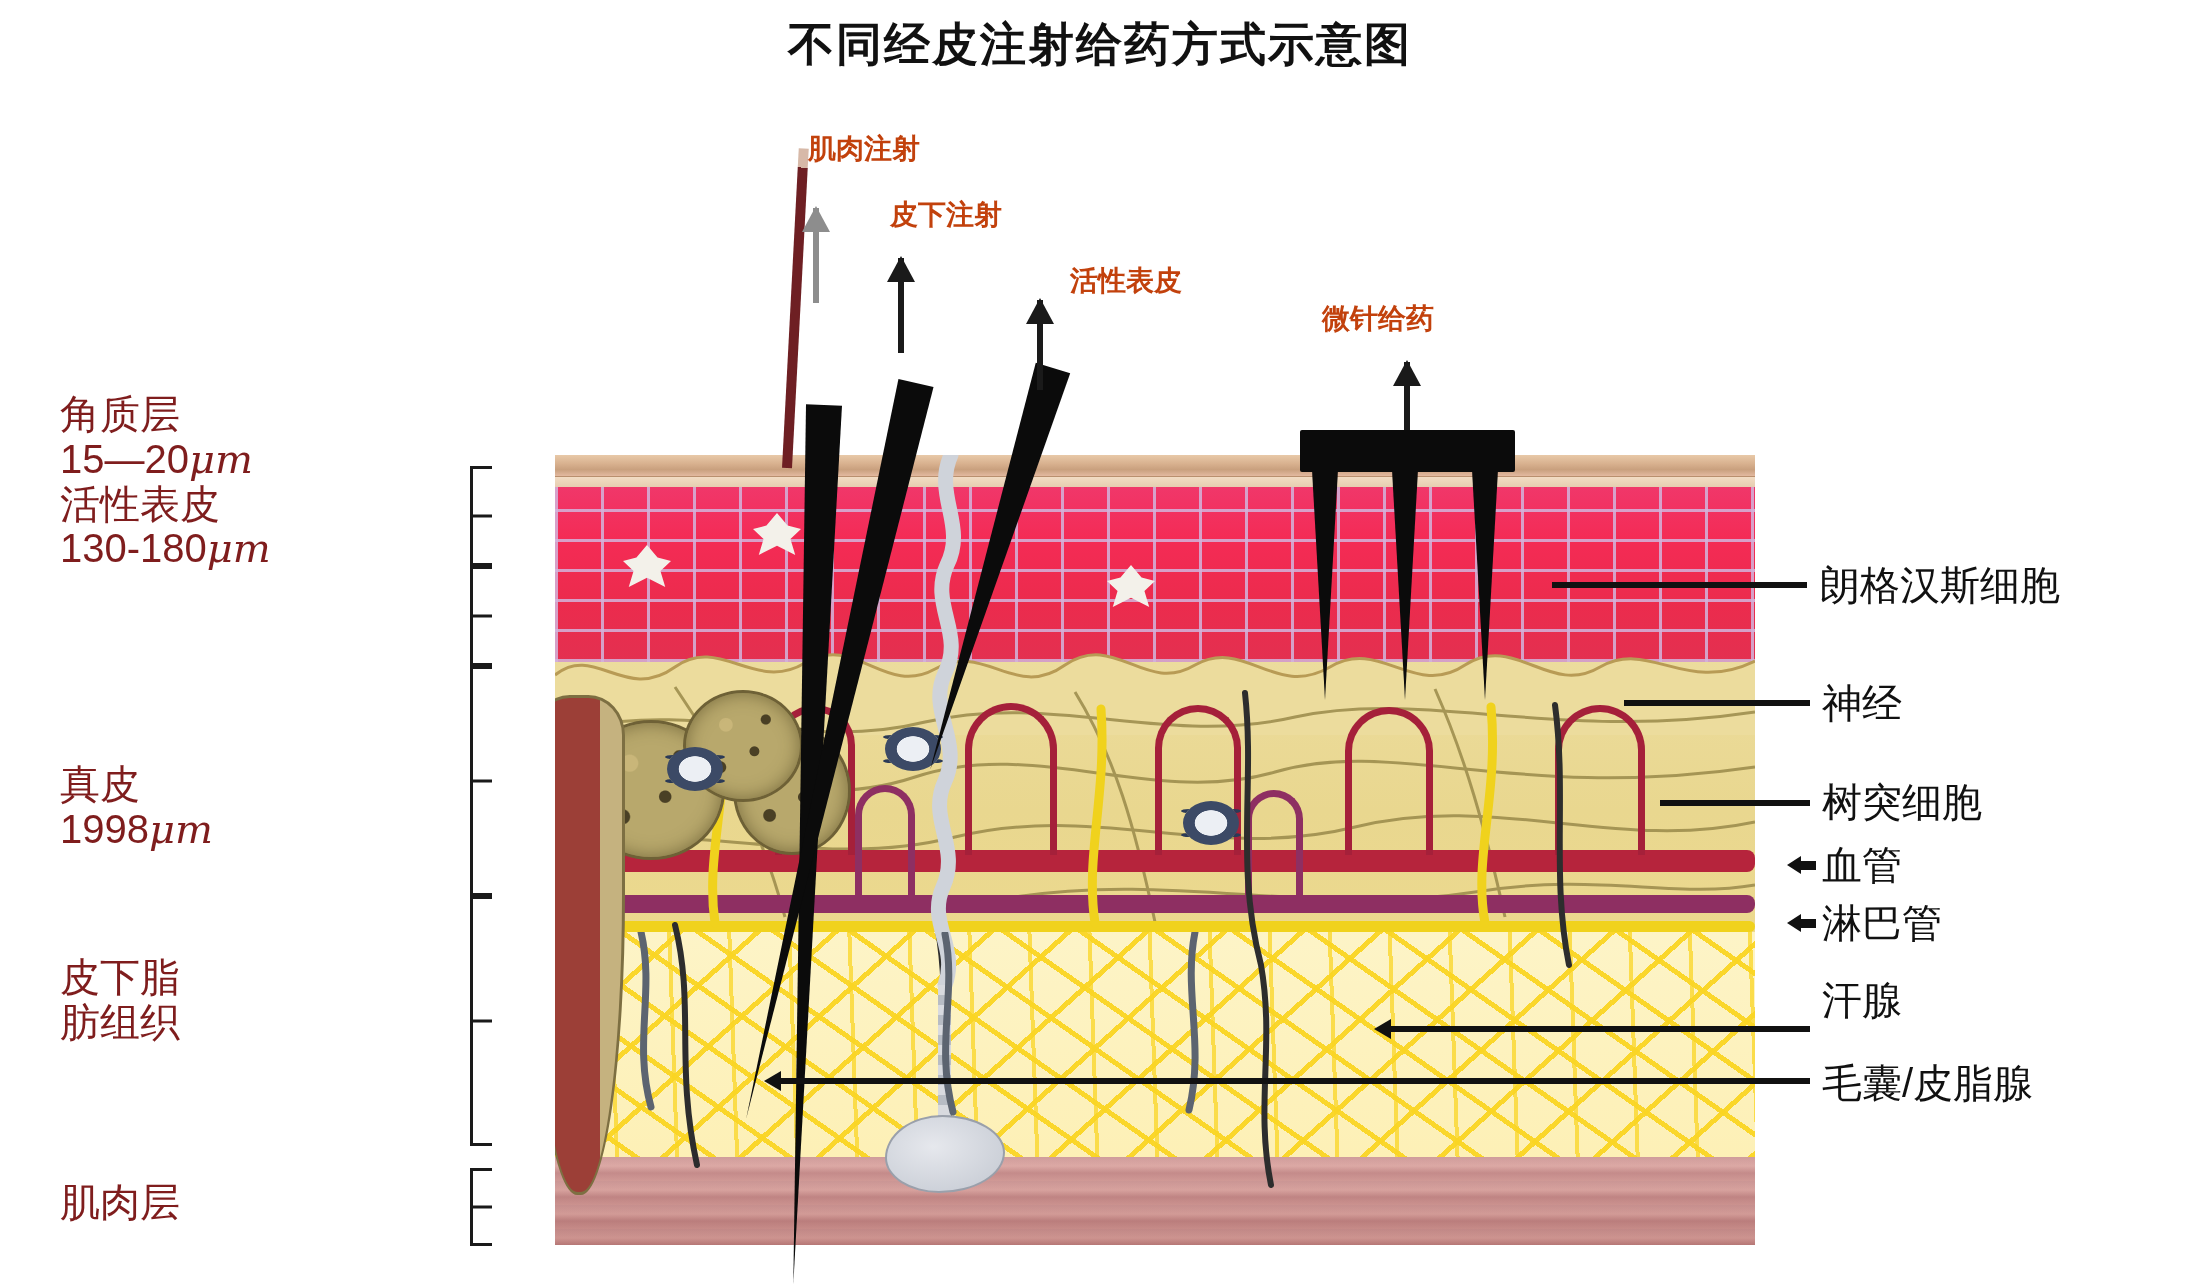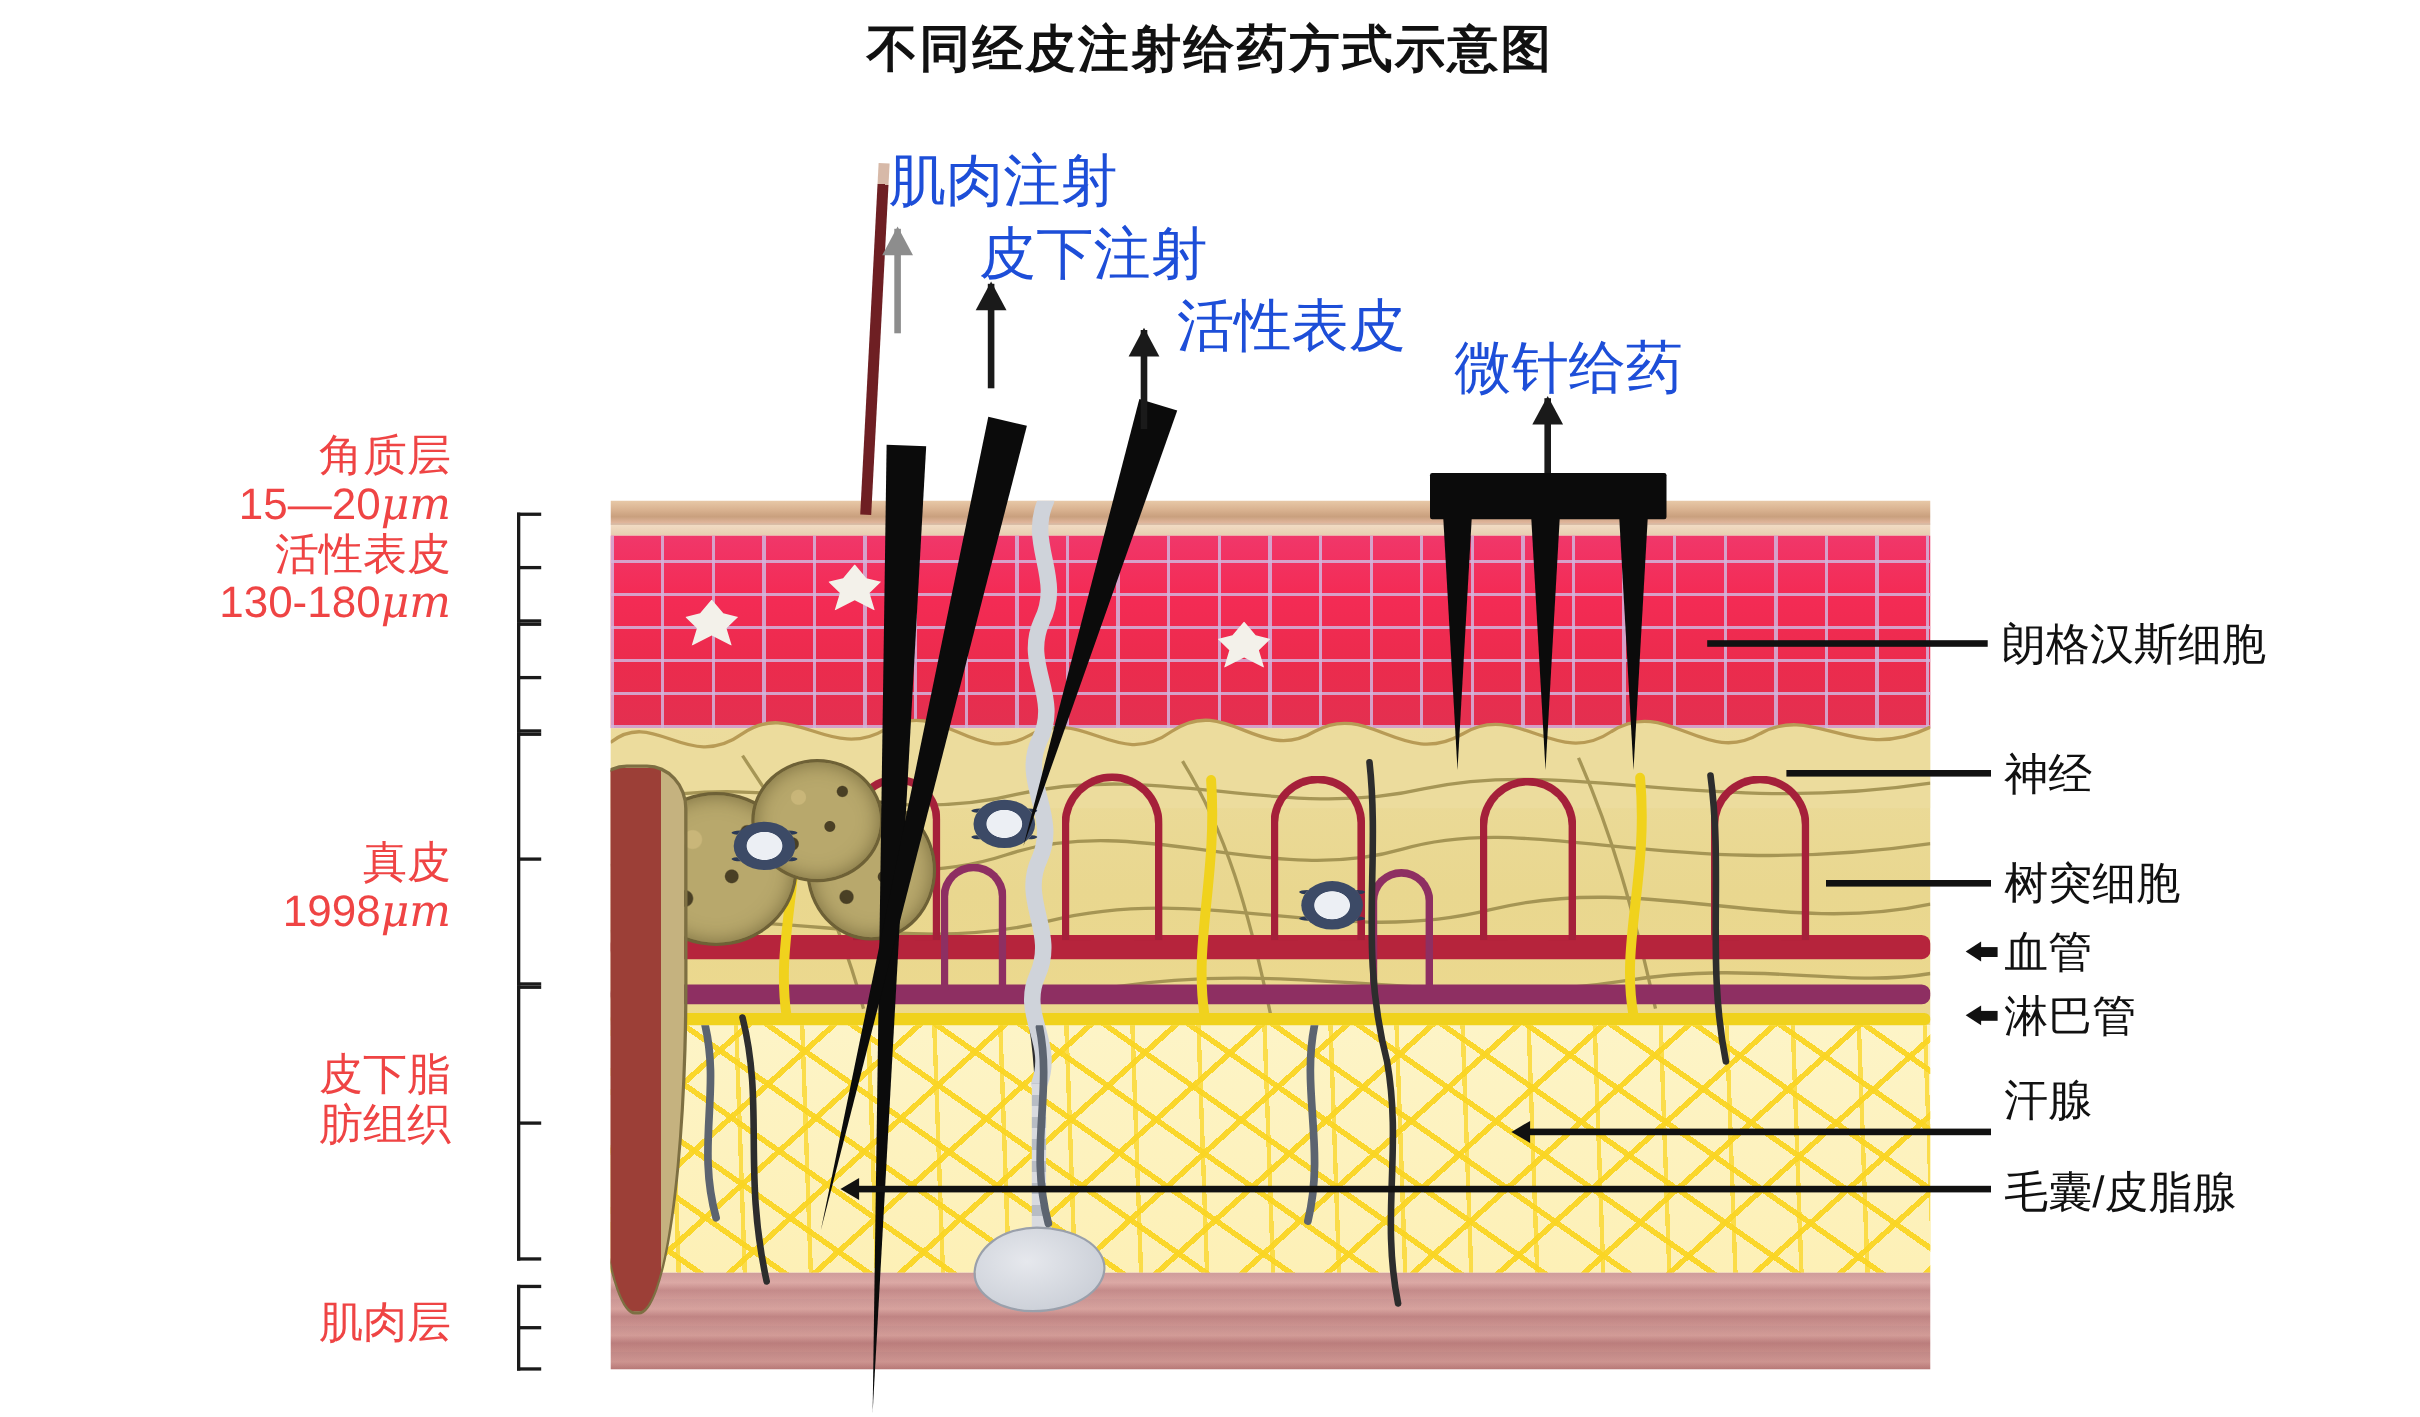--- a/index.html
+++ b/index.html
@@ -15,22 +15,22 @@
   .title {
     position: absolute; top: 14px; left: 0; width: 2200px;
     text-align: center;
     font-size: 46px; font-weight: 600; color: #111;
     letter-spacing: 2px;
   }
 
   
   .left-label {
     position: absolute;
-    text-align: right;
-    color: #ef4444;
+    text-align: left;
+    color: #7f1d1d;
     line-height: 1.12;
     white-space: nowrap;
   }
   .left-label .cn { font-size: 40px; font-weight: 500; }
   .left-label .num { font-size: 40px; font-weight: 500; }
   .mu { font-style: italic; font-family: "DejaVu Serif", serif; }
 
   
   .bracket {
     position: absolute;
@@ -118,21 +118,21 @@
   .uparrow::before{
     content:""; position:absolute; top:-2px; left:-11px;
     width:0;height:0; border-left:14px solid transparent;
     border-right:14px solid transparent; border-bottom:26px solid #1a1a1a;
   }
   .uparrow.gray { background:#8d8d8d; }
   .uparrow.gray::before{ border-bottom-color:#8d8d8d; }
 
   
   .inj-label {
-    position: absolute; font-size: 52px; font-weight: 400; color:#1d4ed8;
+    position: absolute; font-size: 28px; font-weight: 700; color:#c2410c;
     white-space: nowrap;
   }
 
   
   .right-label {
     position: absolute; font-size: 40px; font-weight: 500; color:#111;
     white-space: nowrap;
   }
   .leader { position:absolute; height:6px; background:#111; }
   .leader.arrow::before{

